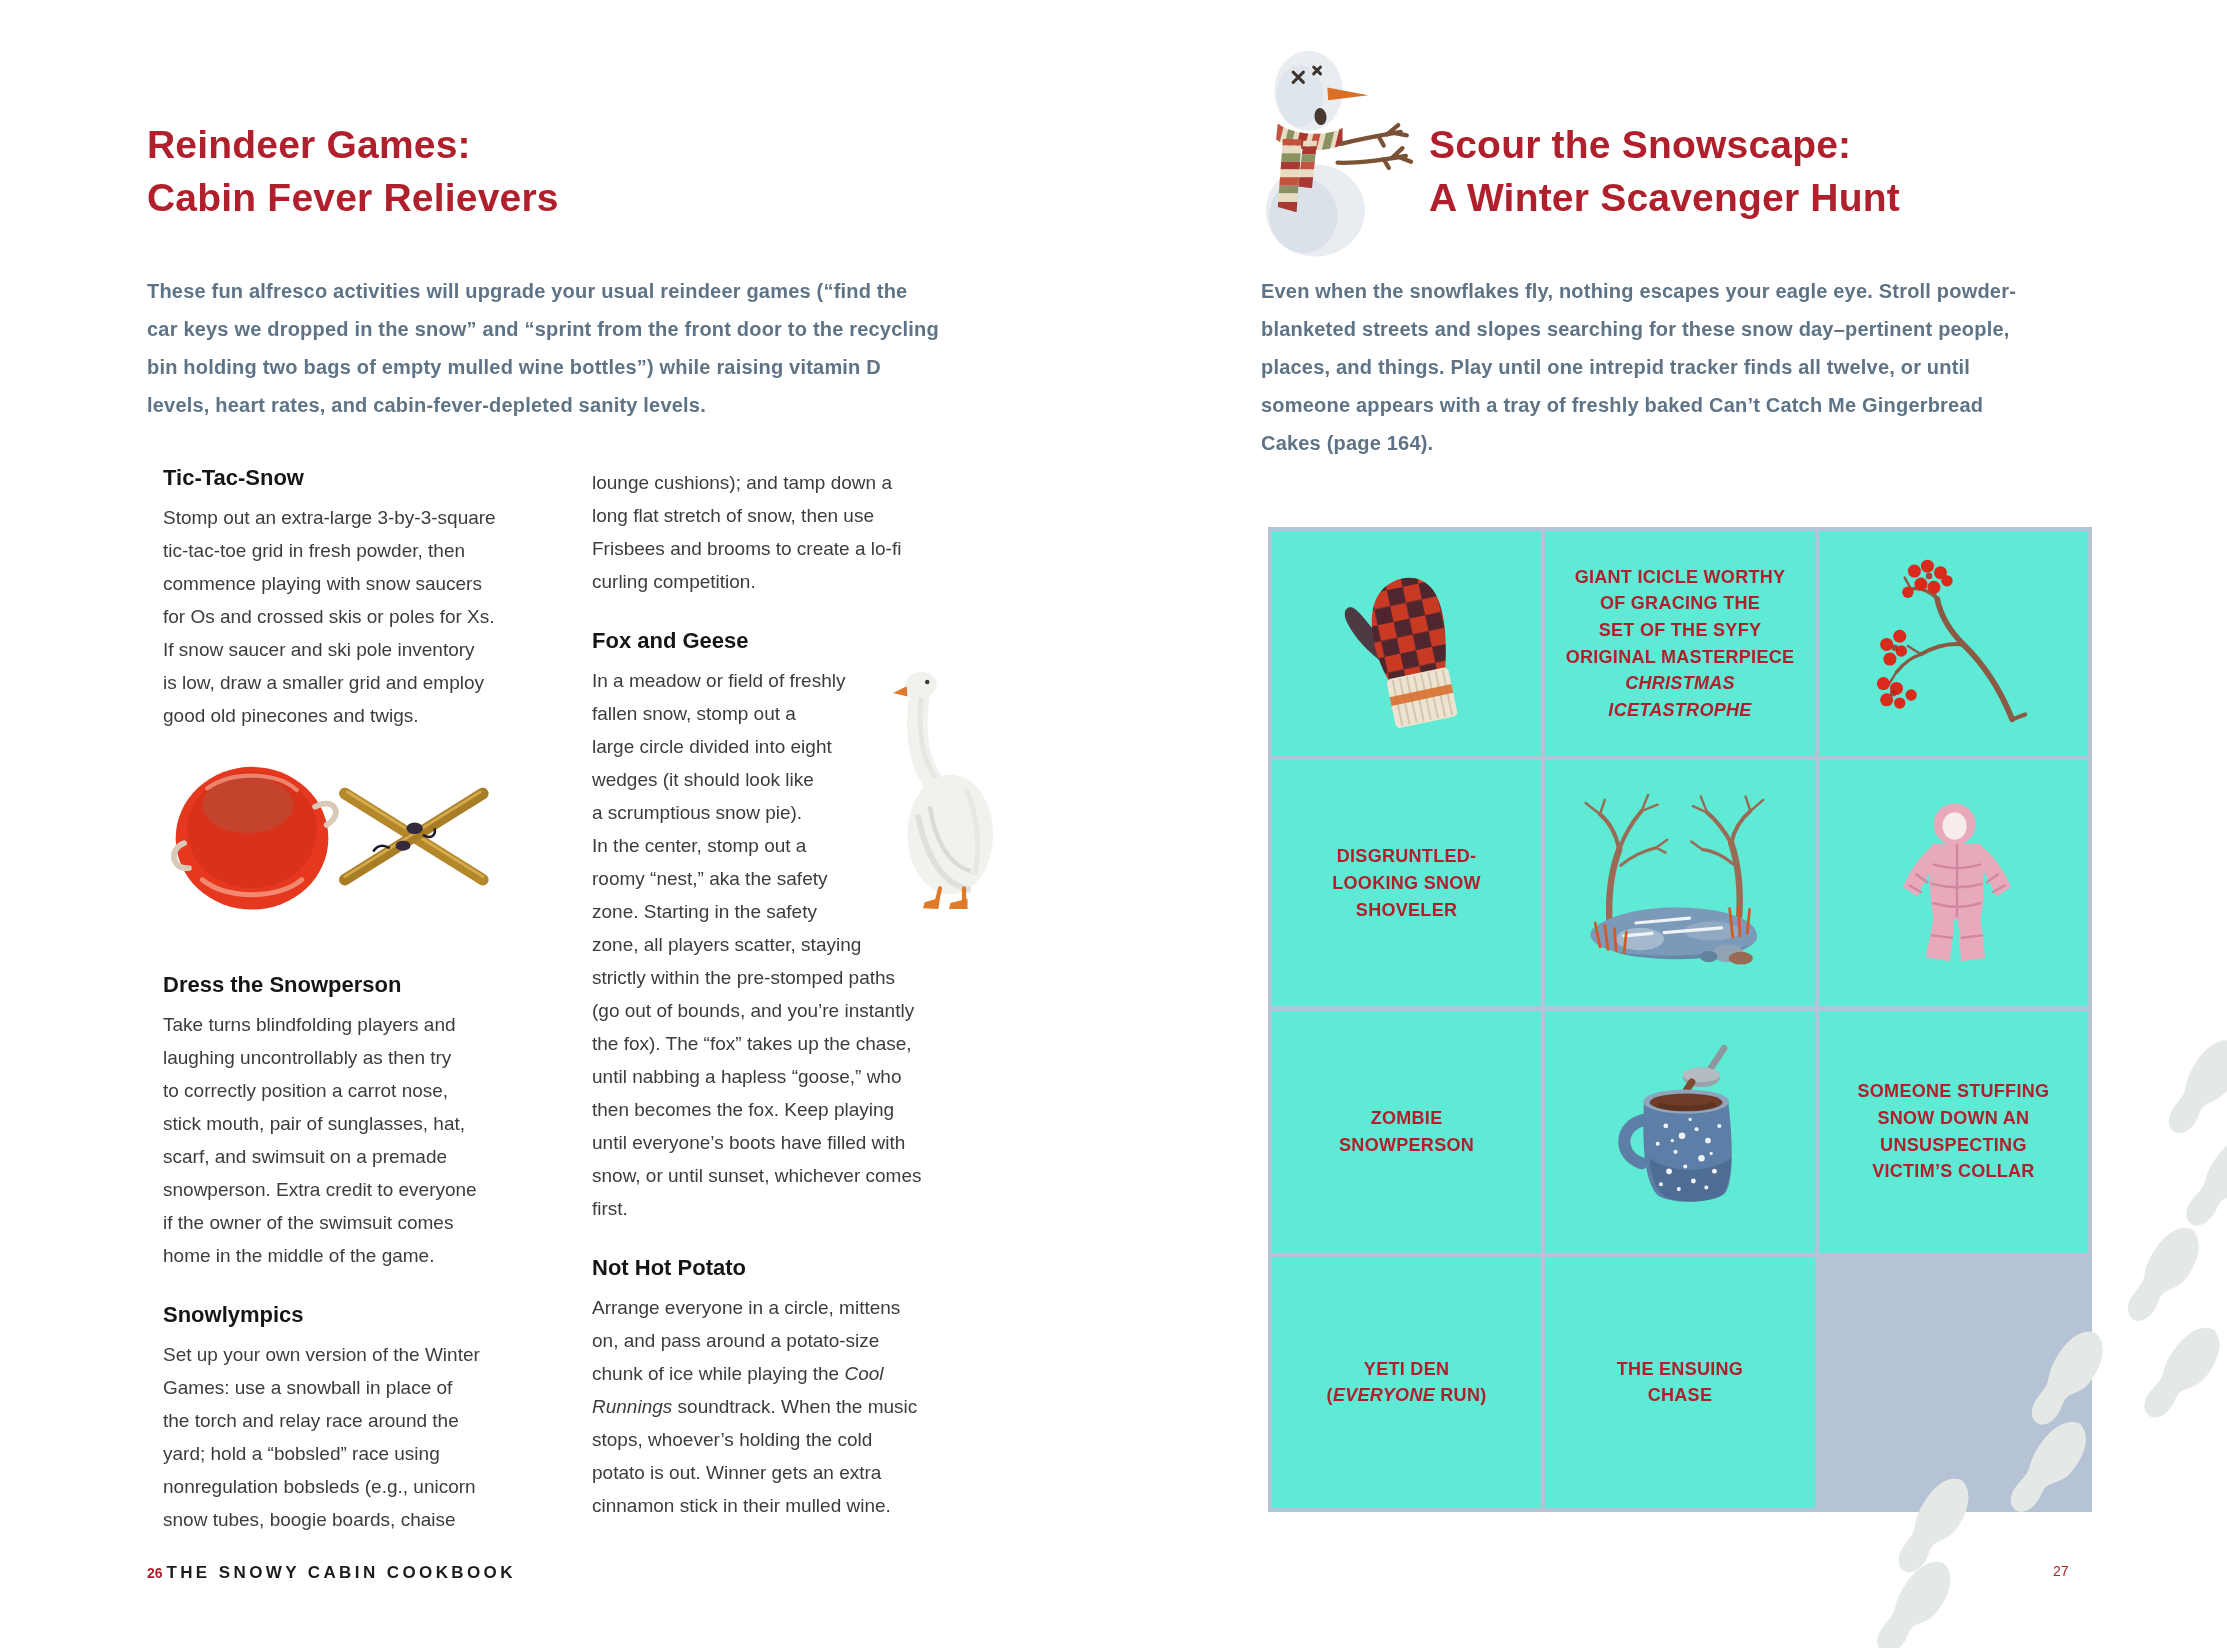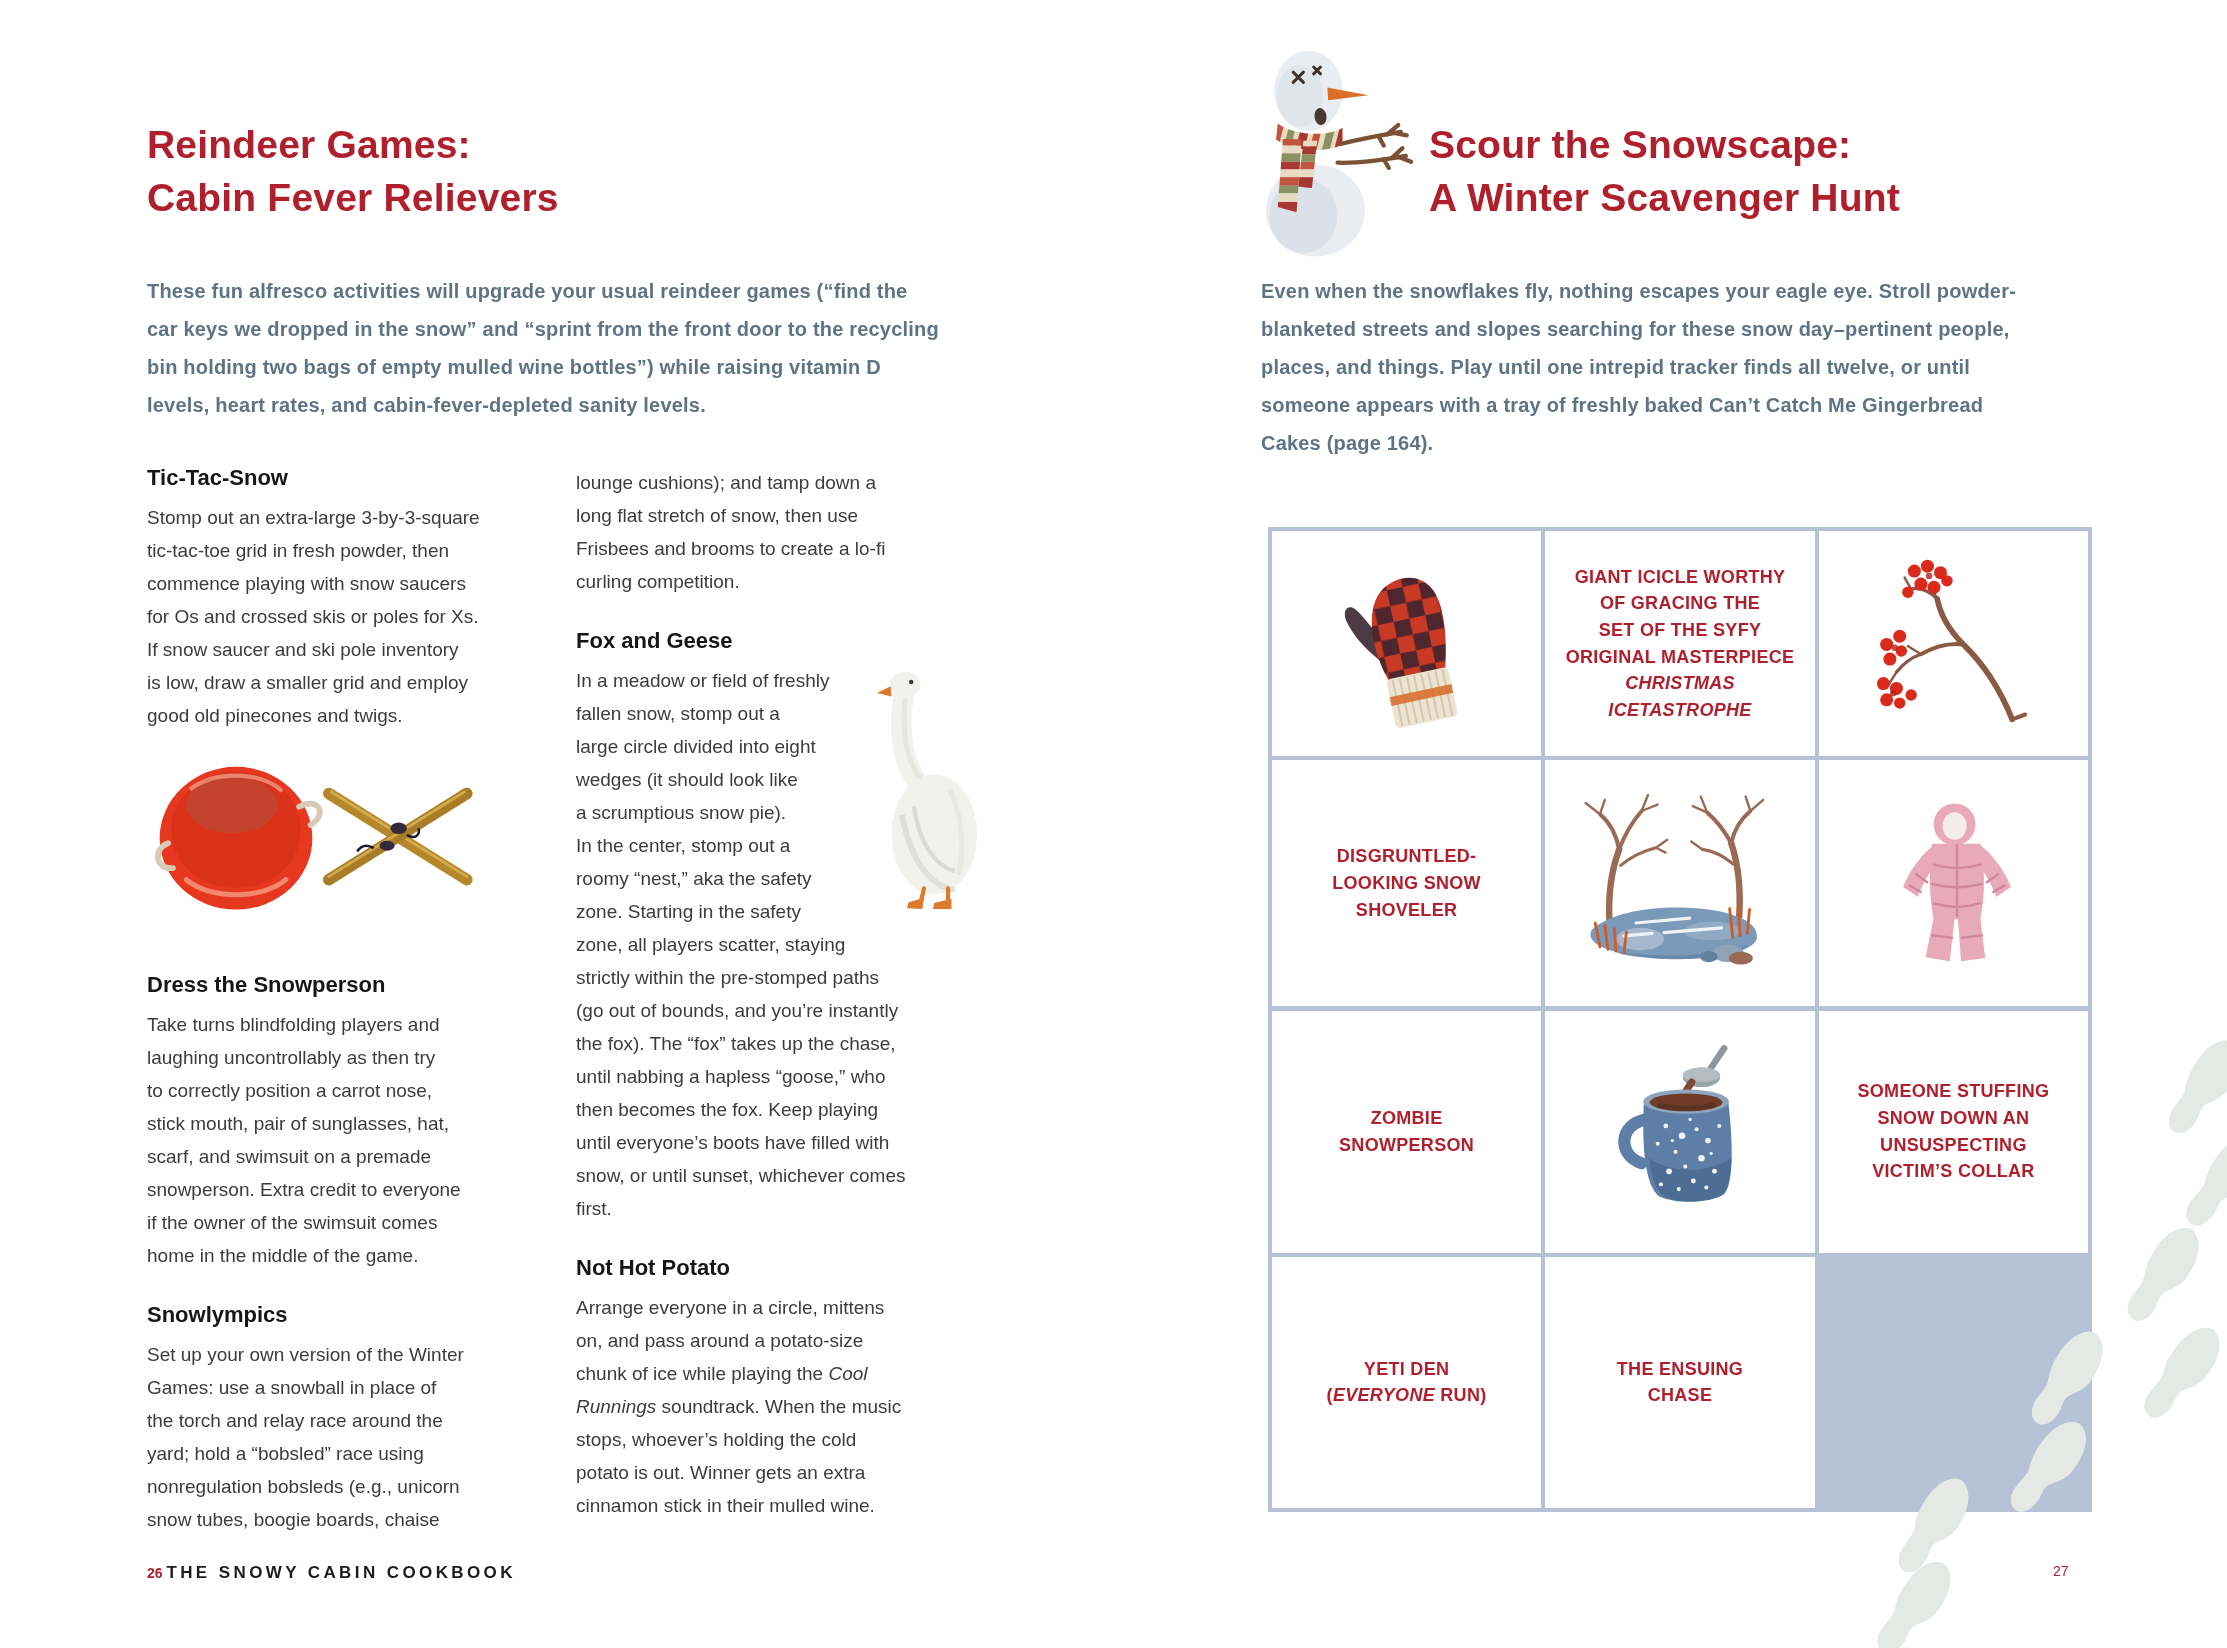--- a/index.html
+++ b/index.html
@@ -20,41 +20,41 @@
     letter-spacing:0.2px;white-space:pre-line;
   }
   .lp-title{left:147px;top:118px;}
   .rp-title{left:1429px;top:118px;}
   .lp-intro,.rp-intro{
     position:absolute;font-weight:bold;font-size:20px;line-height:38px;color:var(--intro);
     white-space:pre-line;letter-spacing:0.2px;
   }
   .lp-intro{left:147px;top:272px;}
   .rp-intro{left:1261px;top:272px;}
-  .col{position:absolute;top:461px;width:403px;font-size:19px;line-height:33px;}
+  .col{position:absolute;top:461px;width:403px;font-size:19px;line-height:33px;margin-left:16px;}
   .col1{left:147px;}
   .col2{left:576px;}
   .col h3{font-size:22px;line-height:33px;font-weight:bold;color:var(--head);margin:26px 0 6.9px 0;}
   .col h3:first-child,.col .first{margin-top:0;}
   .col p{margin:0;white-space:pre-line;}
   .ill-saucer-skis{margin:5.1px 0 5.1px 5.1px;}
   .goose-float{float:right;width:103px;height:257px;margin:-12px 0 6.9px 10.3px;}
   .ital{font-style:italic;}
   .lp-footer{position:absolute;left:147px;top:1563px;font-weight:bold;color:#1c1c1c;}
   .lp-footer .pnum{color:var(--red);font-size:14px;}
   .lp-footer .btitle{font-size:17px;letter-spacing:3.4px;color:#1c1c1c;}
   .rp-pagenum{position:absolute;left:2053px;top:1563px;font-weight:normal;font-size:14px;color:var(--red);}
   
   .snowman-ill{position:absolute;left:1259px;top:43px;}
   .sgrid{
     position:absolute;left:1268px;top:527px;width:816px;height:977px;
     background:var(--gridline);border:4.3px solid var(--gridline);
     display:grid;grid-template-columns:1fr 1fr 1fr;grid-template-rows:225px 246px 242px 1fr;gap:4.3px;
   }
-  .cell{background:#ffffff;display:flex;align-items:center;justify-content:center;padding:6.9px;overflow:hidden;}
+  .cell{background:#5eead4;display:flex;align-items:center;justify-content:center;padding:6.9px;overflow:hidden;}
   .ctext{
     font-weight:bold;font-size:18px;line-height:26.6px;color:var(--red);
     letter-spacing:0.3px;white-space:pre-line;text-align:center;
   }
   .footprints{position:absolute;left:1851px;top:994px;pointer-events:none;}
 </style>
 </head>
 <body>
 
 <div class="spread">

